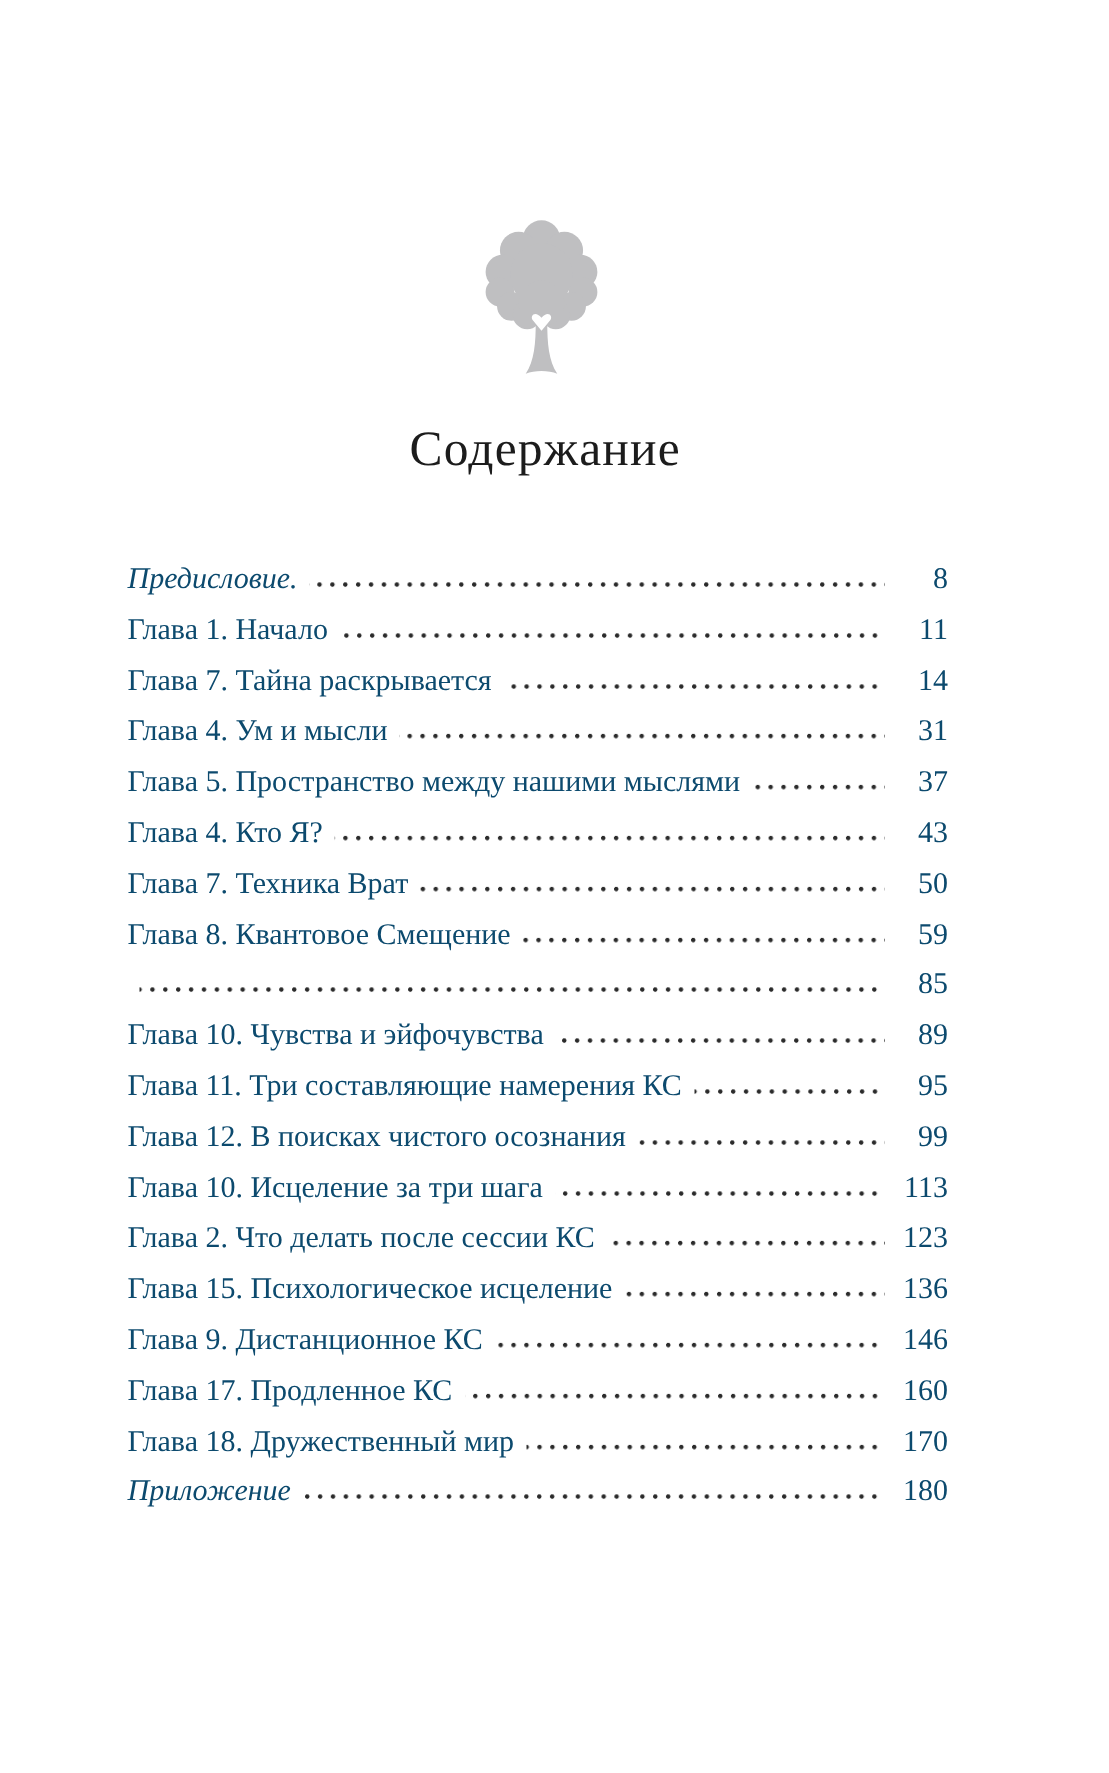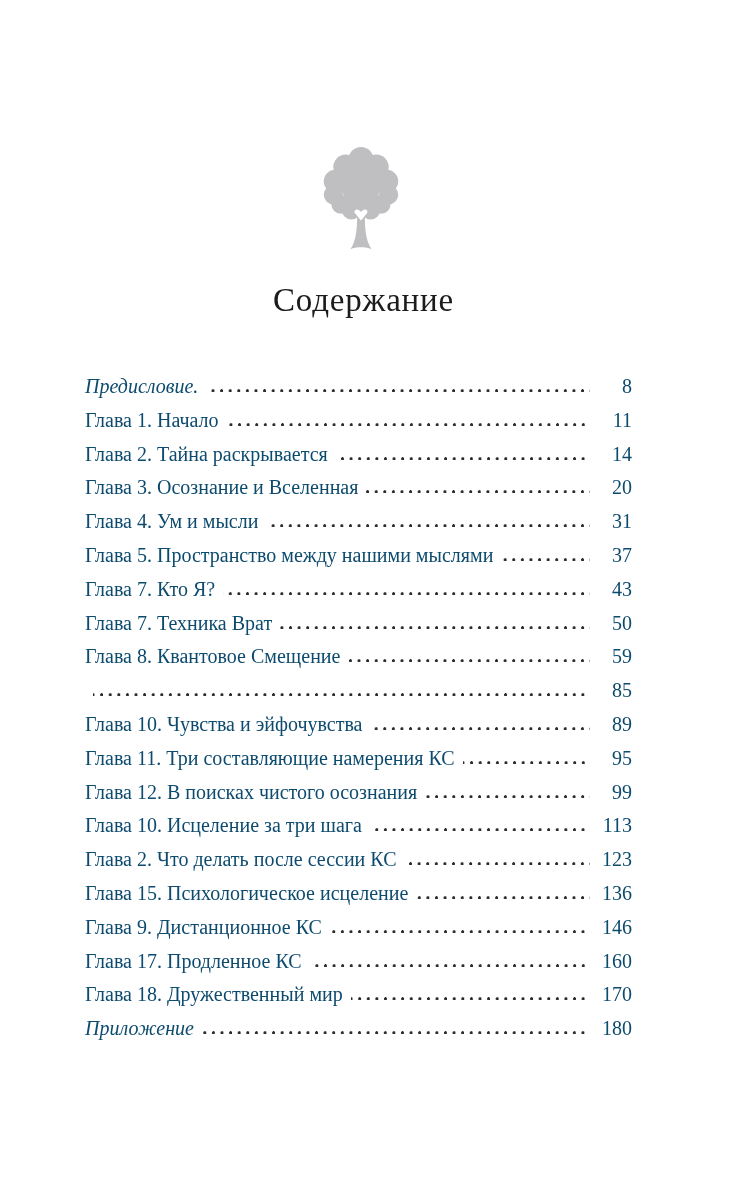--- a/index.html
+++ b/index.html
@@ -102,41 +102,36 @@
         <span class="title">Предисловие.</span>
         <span class="leader"></span>
         <span class="num">8</span>
       </div>
       <div class="row">
         <span class="title">Глава 1. Начало</span>
         <span class="leader"></span>
         <span class="num">11</span>
       </div>
       <div class="row">
-        <span class="title">Глава 2. Тайна раскрывается</span>
+        <span class="title">Глава 7. Тайна раскрывается</span>
         <span class="leader"></span>
         <span class="num">14</span>
-      </div>
-      <div class="row">
-        <span class="title">Глава 3. Осознание и Вселенная</span>
-        <span class="leader"></span>
-        <span class="num">20</span>
       </div>
       <div class="row">
         <span class="title">Глава 4. Ум и мысли</span>
         <span class="leader"></span>
         <span class="num">31</span>
       </div>
       <div class="row">
         <span class="title">Глава 5. Пространство между нашими мыслями</span>
         <span class="leader"></span>
         <span class="num">37</span>
       </div>
       <div class="row">
-        <span class="title">Глава 7. Кто Я?</span>
+        <span class="title">Глава 4. Кто Я?</span>
         <span class="leader"></span>
         <span class="num">43</span>
       </div>
       <div class="row">
         <span class="title">Глава 7. Техника Врат</span>
         <span class="leader"></span>
         <span class="num">50</span>
       </div>
       <div class="row">
         <span class="title">Глава 8. Квантовое Смещение</span>

